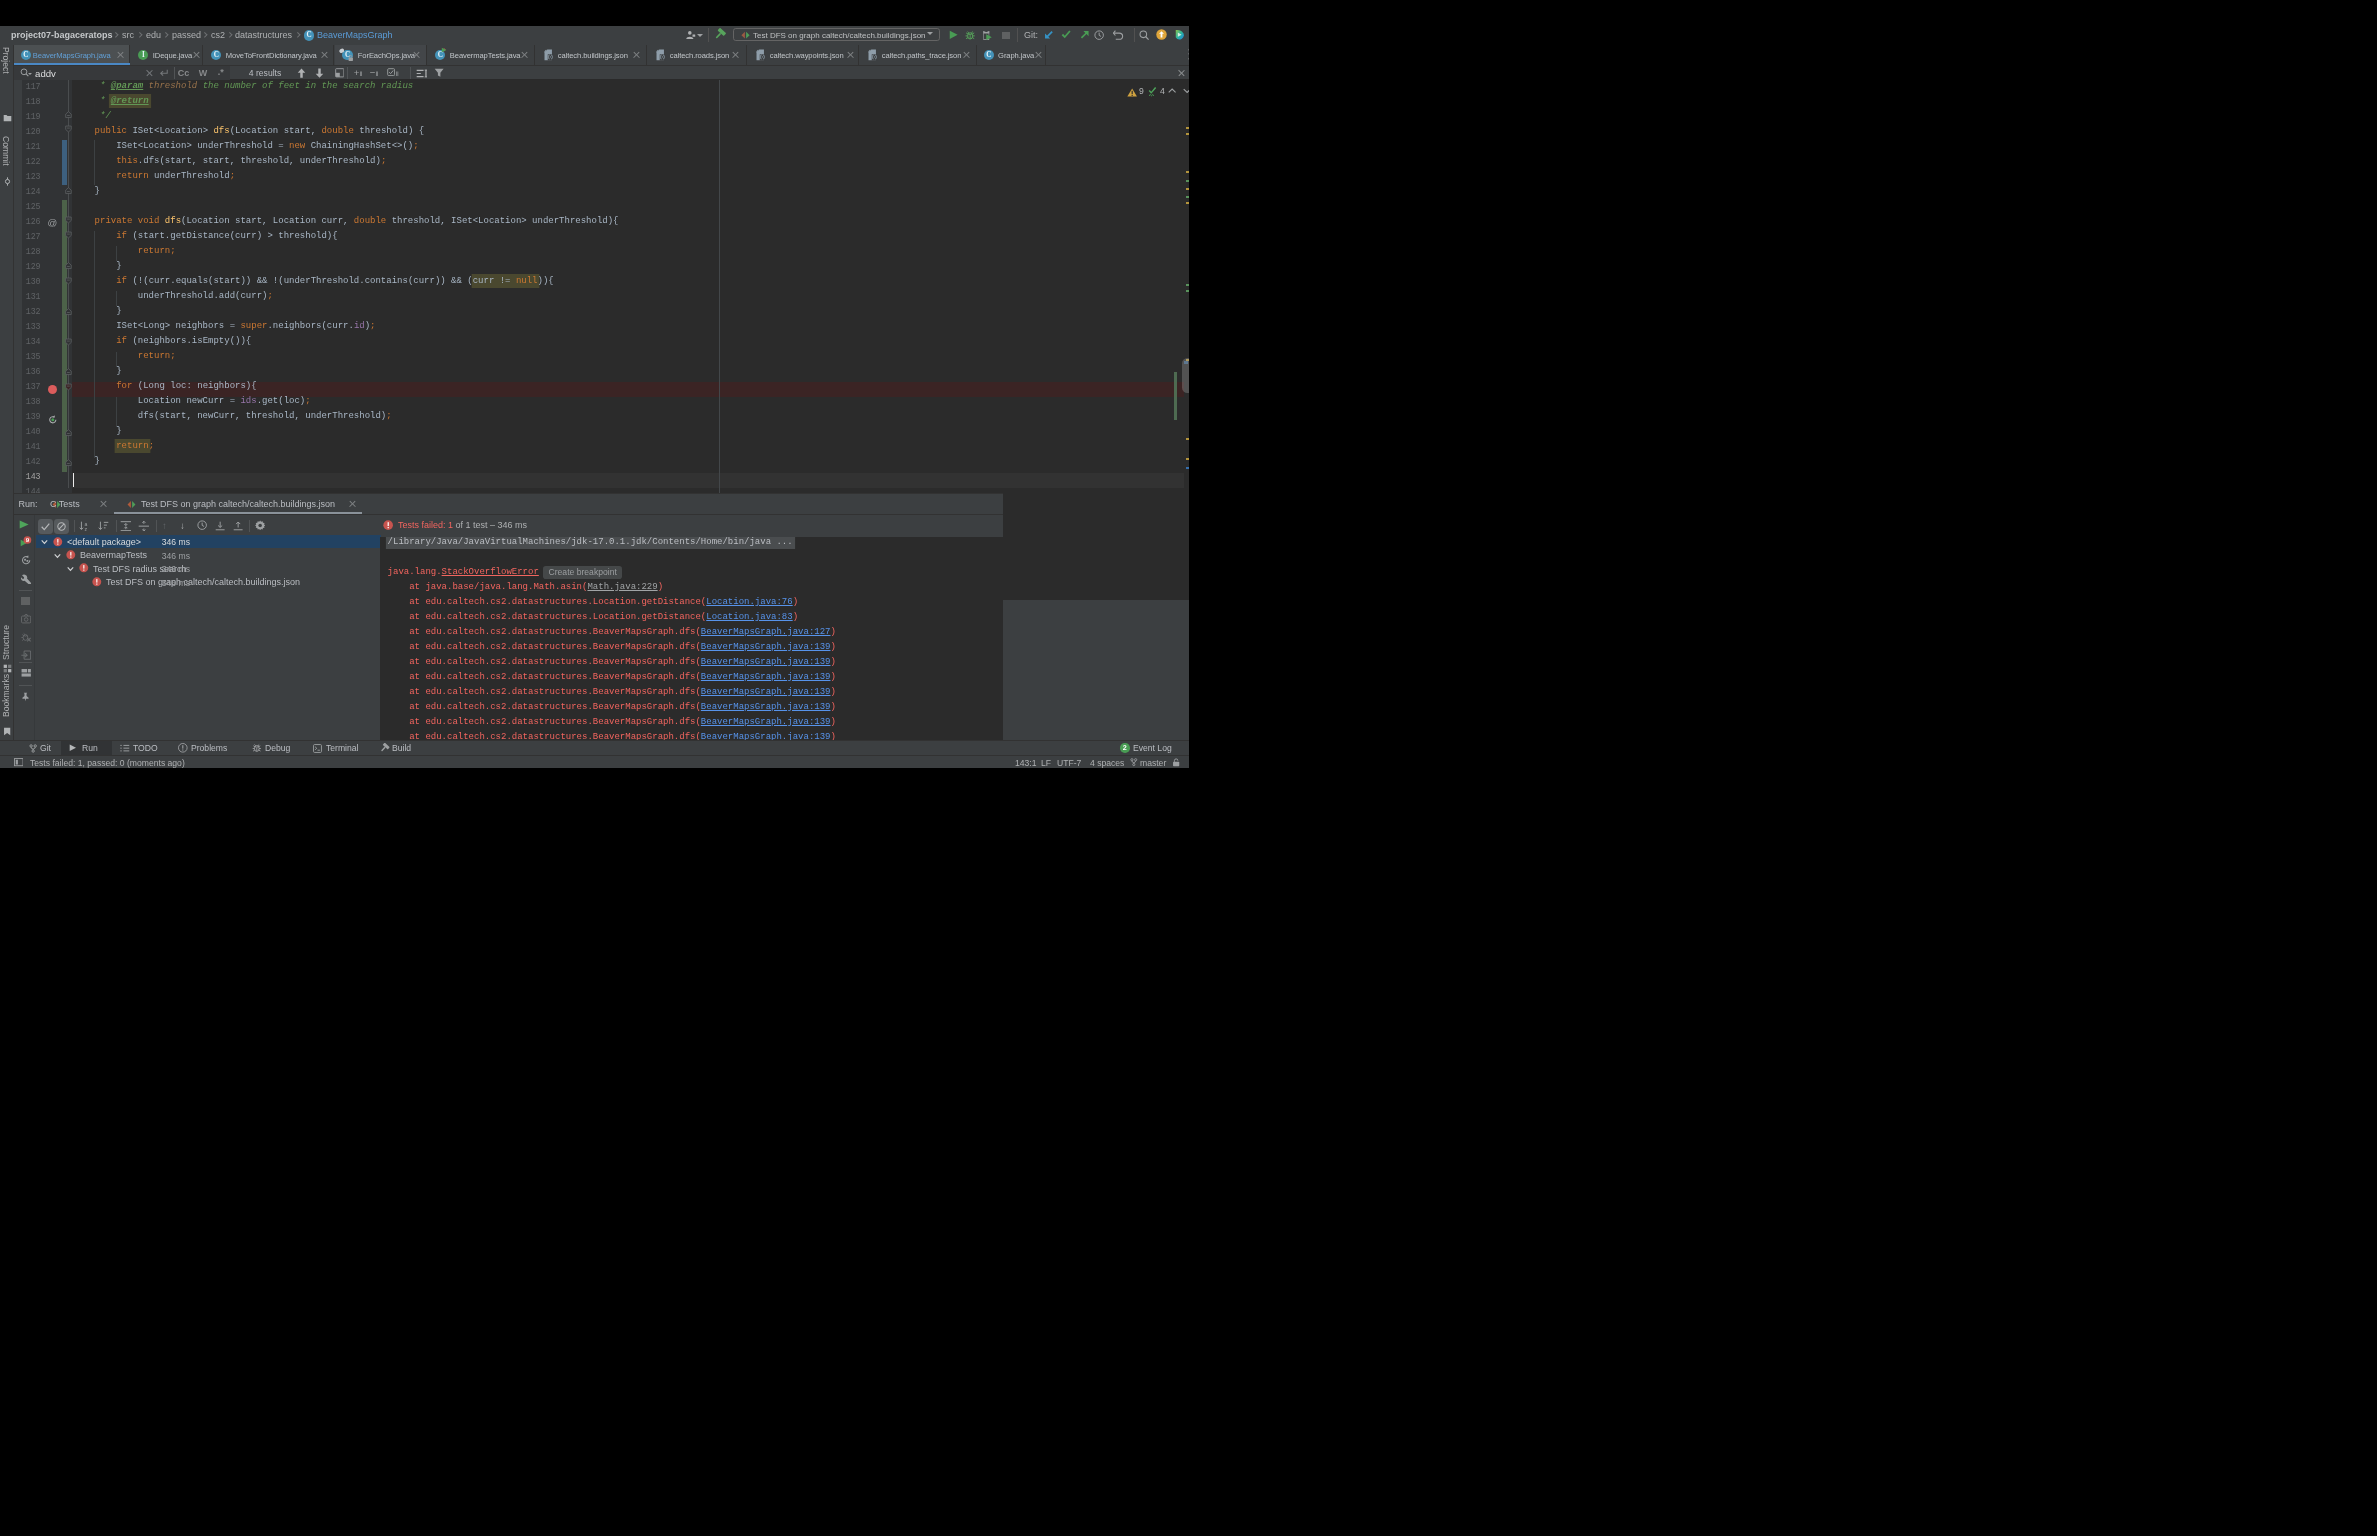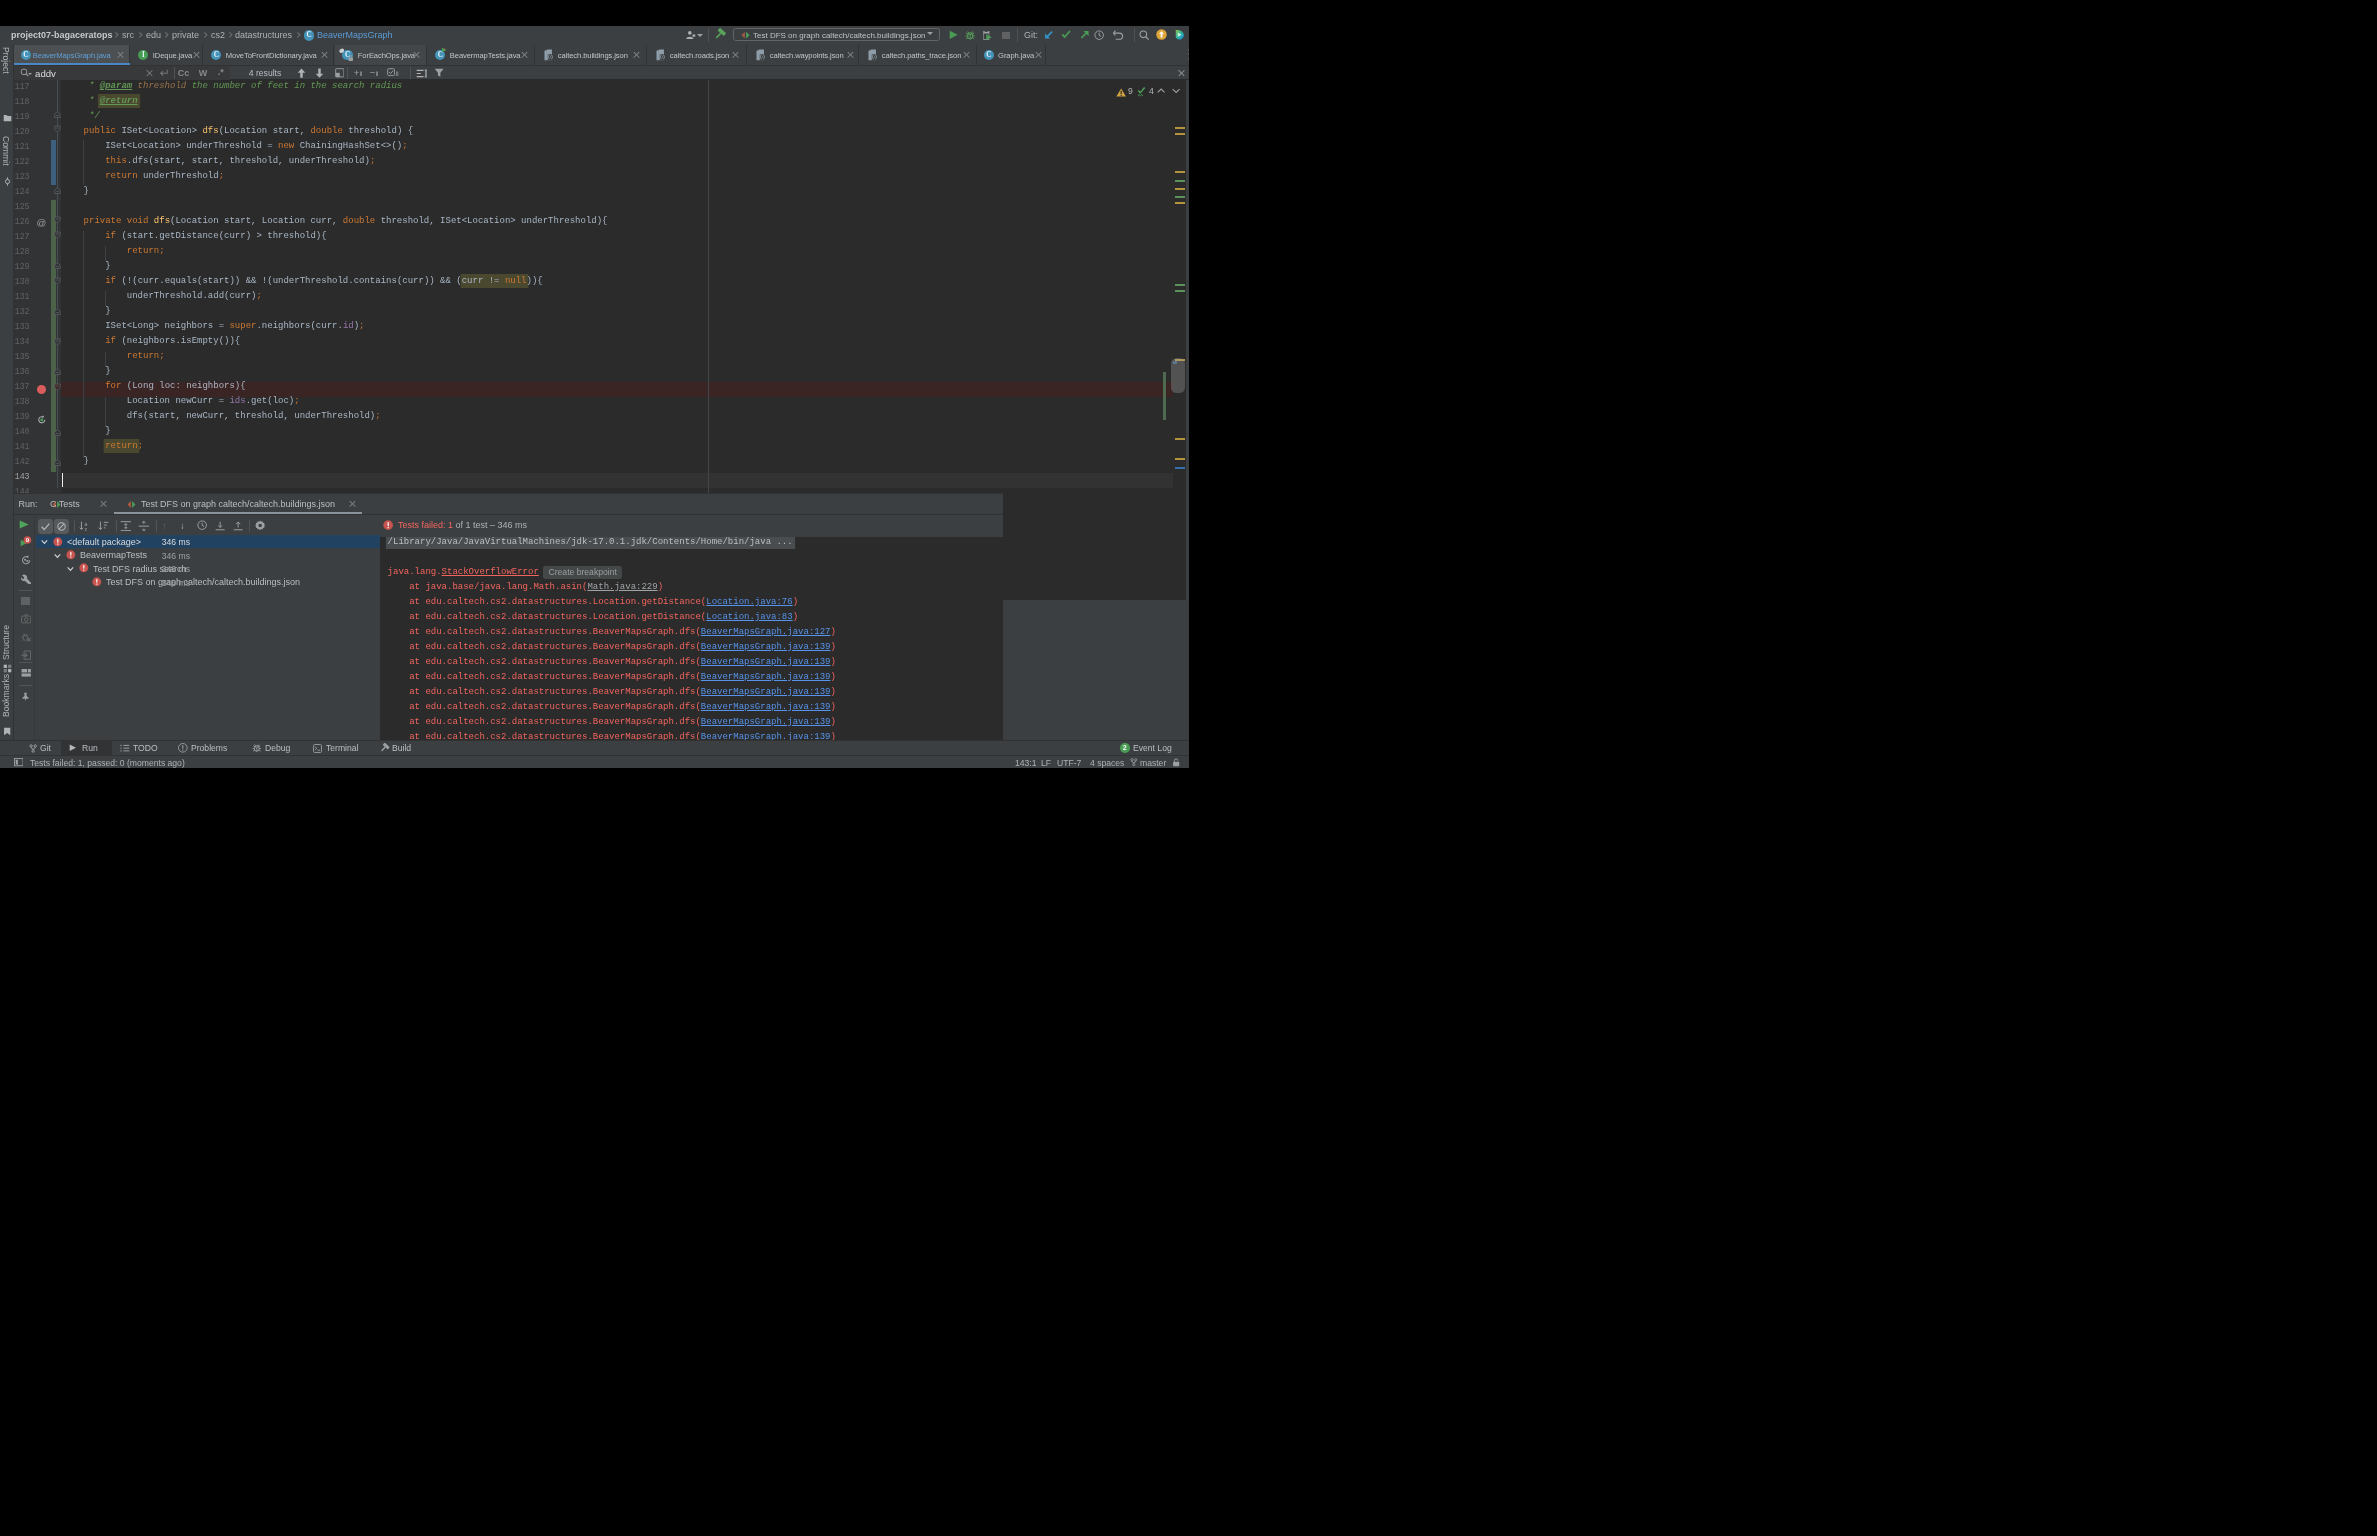--- a/index.html
+++ b/index.html
@@ -48,21 +48,21 @@
 
   <div class="abs" style="left:0;top:0;width:1189px;height:25.5px;background:#000;"></div>
 
   <div class="abs" id="crumbbar" style="left:0;top:25.5px;width:1189px;height:20px;background:#3C3F41;border-bottom:0.7px solid #323232;box-sizing:border-box;font-size:9px;color:#AFB1B3;">
     <div class="abs" style="left:11px;top:4.5px;font-weight:bold;color:#C5C8CA;">project07-bagaceratops</div>
     <span class="crumbsep" style="left:114px;"></span>
     <div class="abs" style="left:122px;top:4.5px;">src</div>
     <span class="crumbsep" style="left:138px;"></span>
     <div class="abs" style="left:146px;top:4.5px;">edu</div>
     <span class="crumbsep" style="left:164px;"></span>
-    <div class="abs" style="left:172px;top:4.5px;">private</div>
+    <div class="abs" style="left:172px;top:4.5px;">passed</div>
     <span class="crumbsep" style="left:203px;"></span>
     <div class="abs" style="left:211px;top:4.5px;">cs2</div>
     <span class="crumbsep" style="left:228px;"></span>
     <div class="abs" style="left:235px;top:4.5px;">datastructures</div>
     <span class="crumbsep" style="left:296px;"></span>
     <div class="abs cico" style="left:304px;top:4.8px;">C</div>
     <div class="abs" style="left:317px;top:4.5px;color:#5A9BD6;">BeaverMapsGraph</div>
 
     <svg class="abs" style="left:685px;top:4.8px;" width="11" height="10.3" viewBox="0 0 16 15">
         <circle cx="7" cy="4.2" r="2.6" fill="#AFB1B3"></circle>
@@ -328,21 +328,21 @@
         <rect x="7.3" y="1" width="4.7" height="4.7" fill="#7A7D7F"></rect>
         <rect x="1" y="7.3" width="4.7" height="4.7" fill="#7A7D7F"></rect>
         <rect x="7.3" y="7.3" width="4.7" height="4.7" fill="#B0B3B5"></rect>
       </svg>
     <div class="abs" style="left:2.1px;top:629px;width:9px;writing-mode:vertical-lr;transform:rotate(180deg);">Bookmarks</div>
     <svg class="abs" style="left:2.8px;top:682px;" width="8.3" height="9" viewBox="0 0 12 13">
         <path d="M1.5 1 H10.5 V12 L6 8.6 L1.5 12 Z" fill="#B0B3B5"></path>
       </svg>
   </div>
 
-  <div class="abs" id="editor" style="left:11px;top:80px;width:1175px;height:520px;background:#2B2B2B;overflow:hidden;">
+  <div class="abs" id="editor" style="left:22px;top:80px;width:1175px;height:520px;background:#2B2B2B;overflow:hidden;">
 
     <div class="abs" style="left:0;top:0;width:50px;height:413px;background:#313335;"></div>
 
     <div class="abs" style="left:50px;top:393px;width:1112px;height:15px;background:#323232;"></div>
 
     <div class="abs" style="left:50px;top:302px;width:1112px;height:15px;background:#3B2424;"></div>
 
     <div class="abs" style="left:46px;top:0;width:0.7px;height:408px;background:#4A4D4F;"></div>
 
     <div class="abs" style="left:40px;top:60px;width:4.8px;height:45px;background:#3D607F;"></div>

